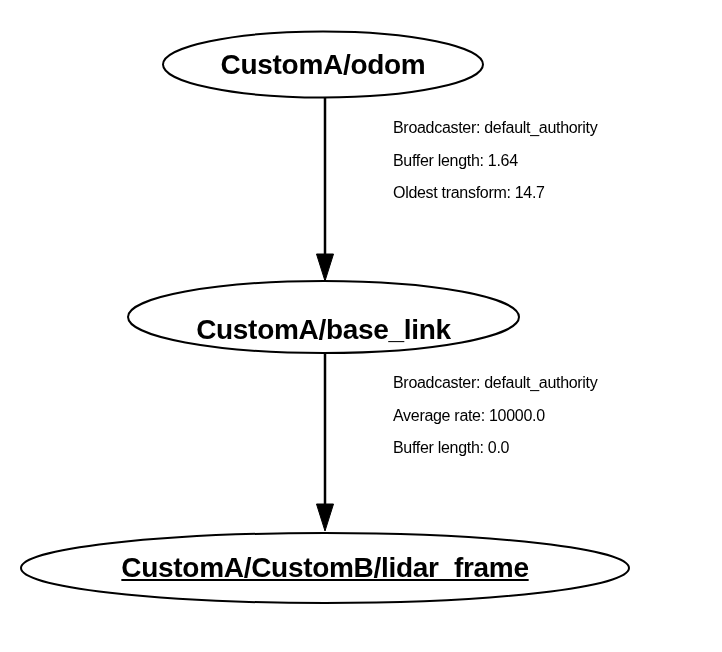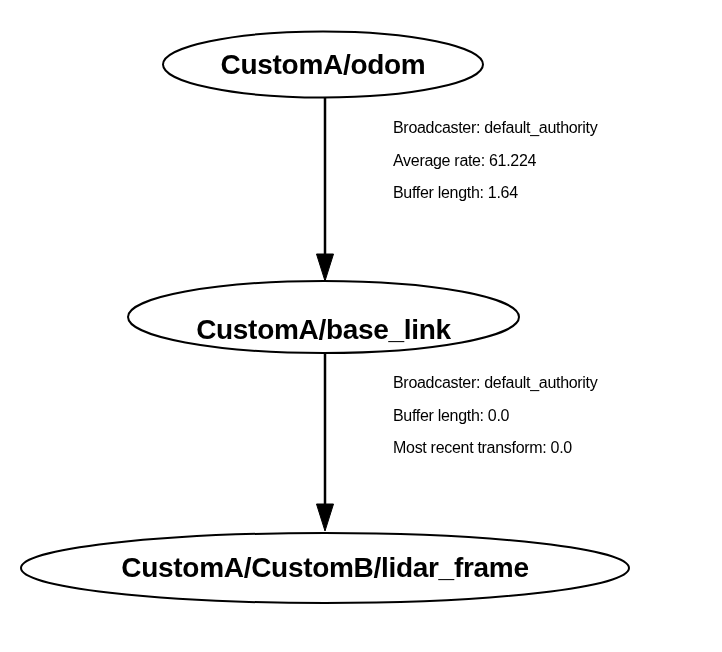--- a/index.html
+++ b/index.html
@@ -28,21 +28,21 @@
     align-items: center;
     justify-content: center;
     font-size: 28px;
     font-weight: 700;
     letter-spacing: -0.3px;
     white-space: nowrap;
     color: #000000;
   }
   .node-0 { left: 163px; top: 31px;  width: 320px; height: 67px; }
   .node-1 { left: 128px; top: 294px; width: 391px; height: 72px; }
-  .node-2 { left: 21px;  top: 533px; width: 608px; height: 70px; }
+  .node-2 { left: 21px;  top: 533px; width: 608px; height: 70px; text-decoration: underline; }
   .edge-label {
     position: absolute;
     font-size: 16px;
     font-weight: 400;
     letter-spacing: -0.3px;
     line-height: 32.5px;
     white-space: nowrap;
     color: #000000;
   }
   .edge-label-0 { left: 393px; top: 112px; }
@@ -62,21 +62,21 @@
 </svg>
 
 <div class="node-label node-0">CustomA/odom</div>
 
 <div class="node-label node-1">CustomA/base_link</div>
 
 <div class="node-label node-2">CustomA/CustomB/lidar_frame</div>
 
 <div class="edge-label edge-label-0">
   <div>Broadcaster: default_authority</div>
-  <div>Average rate: 61.224</div>
   <div>Buffer length: 1.64</div>
+  <div>Oldest transform: 14.7</div>
 </div>
 
 <div class="edge-label edge-label-1">
   <div>Broadcaster: default_authority</div>
+  <div>Average rate: 10000.0</div>
   <div>Buffer length: 0.0</div>
-  <div>Most recent transform: 0.0</div>
 </div>
 
 </body></html>

